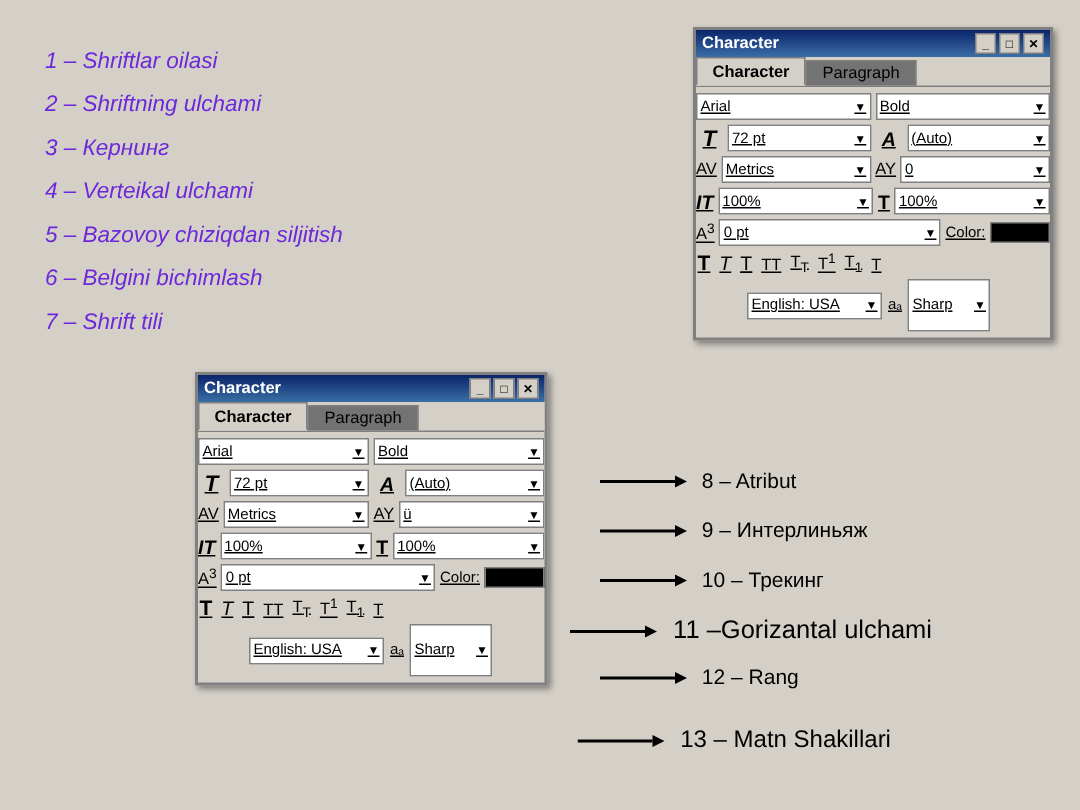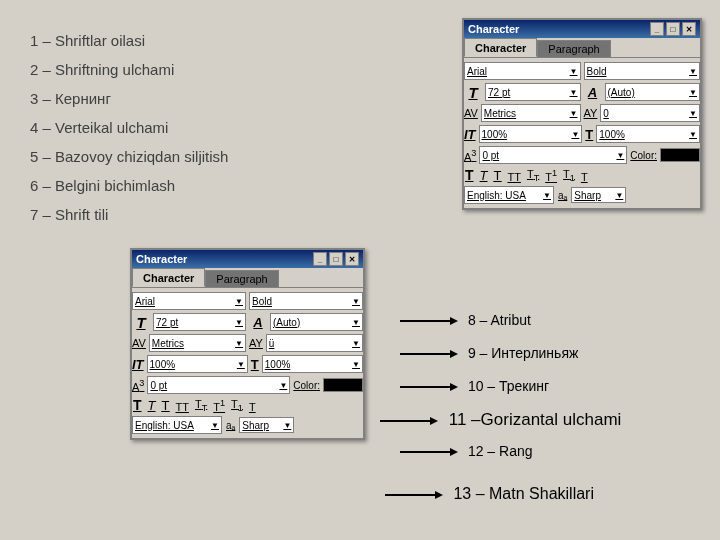--- a/index.html
+++ b/index.html
@@ -20,23 +20,24 @@
       height: 540px;
       padding: 20px 30px;
     }
 
     .list-items {
       margin-top: 10px;
     }
 
     .list-item {
       font-size: 15px;
-      color: #404040;
+      color: #6d28d9;
       margin-bottom: 8px;
       line-height: 1.4;
+      font-style: italic;
     }
 
     
     .char-panel-large {
       position: absolute;
       top: 18px;
       right: 18px;
       width: 240px;
       background: #d4d0c8;
       border: 2px solid #808080;
@@ -185,29 +186,30 @@
     .lang-dropdown {
       height: 18px;
       font-size: 10px;
       background: white;
       border: 1px solid #808080;
       display: flex;
       align-items: center;
       justify-content: space-between;
       padding: 0 2px;
       width: 90px;
+      margin-left: 34px;
     }
 
     .aa-label {
       font-size: 10px;
       color: #000;
     }
 
     .sharp-dropdown {
-      height: 16px;
+      height: 35px;
       font-size: 10px;
       background: white;
       border: 1px solid #808080;
       display: flex;
       align-items: center;
       justify-content: space-between;
       padding: 0 2px;
       width: 55px;
     }
 

